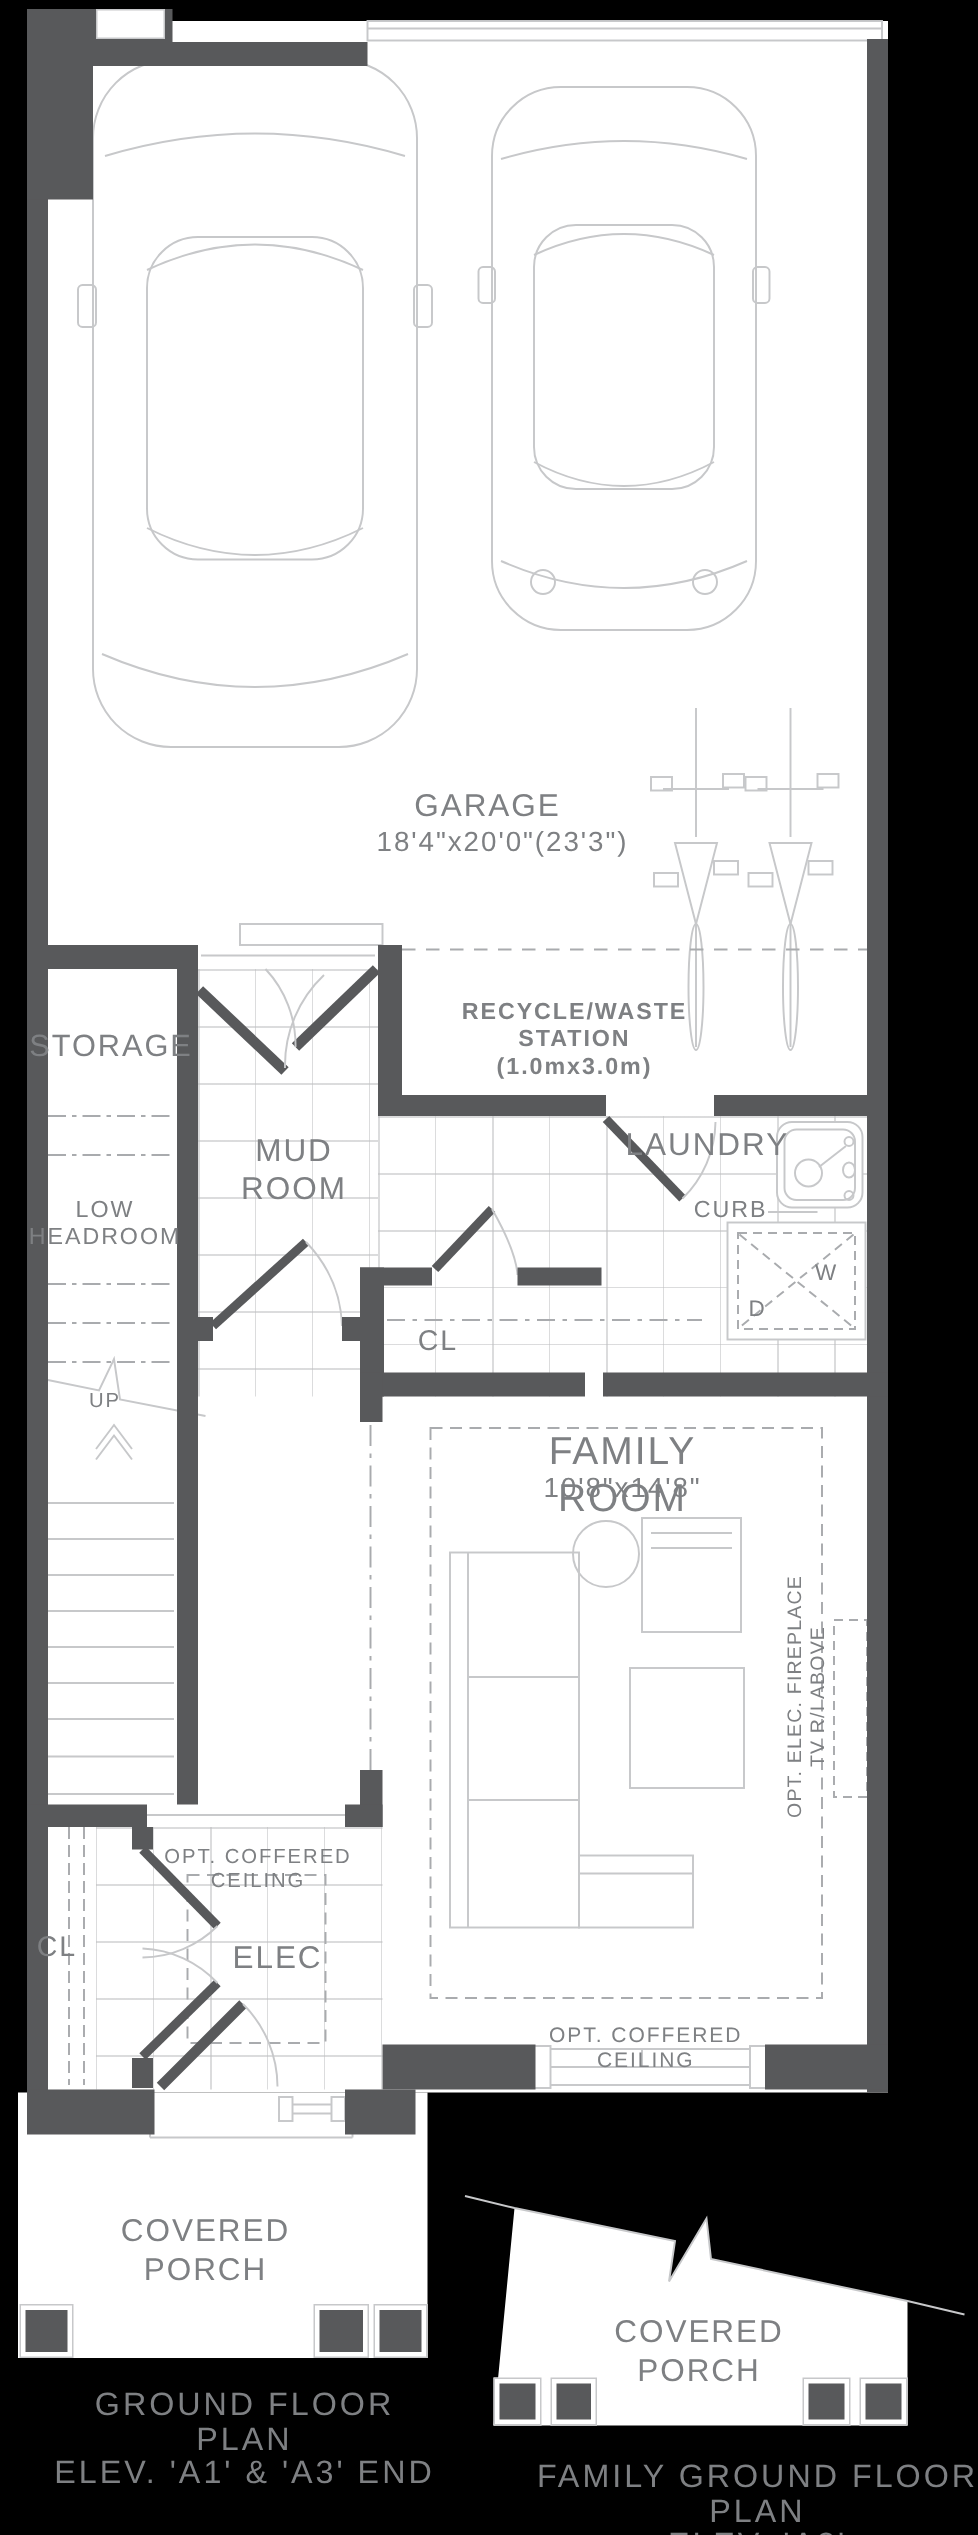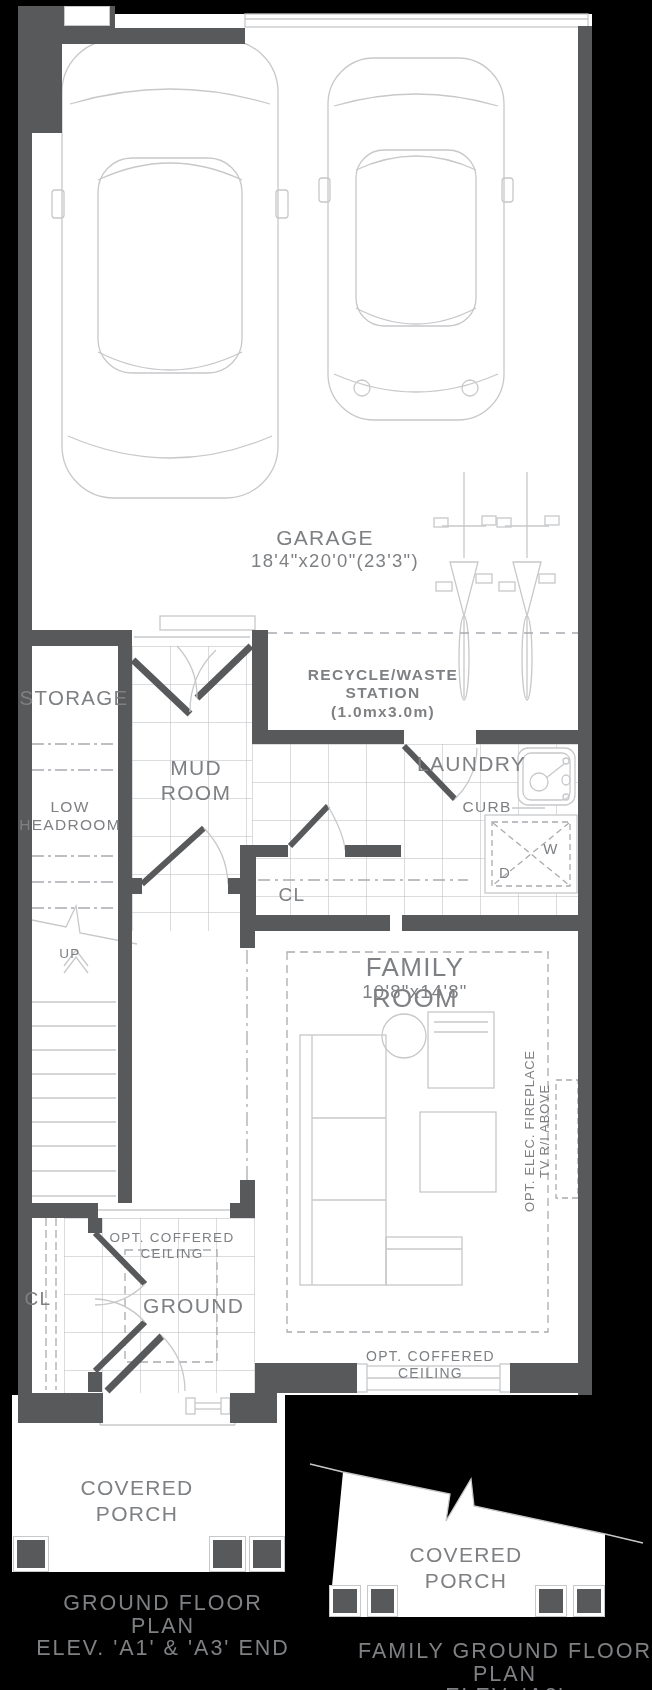--- a/index.html
+++ b/index.html
@@ -294,37 +294,37 @@
     <div>MUD</div>
     <div>ROOM</div>
   </div>
 
   <div class="lbl" style="left:417px;top:752px;width:104px;font-size:21px;">LAUNDRY</div>
   <div class="lbl" style="left:460px;top:798px;width:54px;font-size:15.5px;">CURB</div>
   <div class="lbl" style="left:542px;top:840px;width:18px;font-size:15px;">W</div>
   <div class="lbl" style="left:496px;top:864px;width:18px;font-size:15px;">D</div>
   <div class="lbl" style="left:272px;top:884px;width:40px;font-size:19px;">CL</div>
 
-  <div class="lbl" style="left:48px;top:946px;width:44px;font-size:13.5px;">UP</div>
+  <div class="lbl" style="left:48px;top:926px;width:44px;font-size:13.5px;">UP</div>
 
   <div class="lbl" style="left:338px;top:952px;width:154px;font-size:26px;">FAMILY ROOM</div>
   <div class="lbl" style="left:338px;top:981px;width:154px;font-size:18.5px;">10'8"x14'8"</div>
 
   <div class="lbl" style="left:455px;top:1113px;width:170px;height:36px;font-size:13px;letter-spacing:.8px;transform:rotate(-90deg);">
     <div>OPT. ELEC. FIREPLACE</div>
     <div>TV R/I ABOVE</div>
   </div>
 
   <div class="lbl" style="left:338px;top:1348px;width:185px;font-size:14px;">OPT. COFFERED CEILING</div>
 
   <div class="lbl" style="left:108px;top:1230px;width:128px;font-size:13.5px;">
     <div>OPT. COFFERED</div>
     <div>CEILING</div>
   </div>
-  <div class="lbl" style="left:143px;top:1294px;width:84px;font-size:21px;">GROUND</div>
+  <div class="lbl" style="left:143px;top:1294px;width:84px;font-size:21px;">ELEC</div>
   <div class="lbl" style="left:18px;top:1288px;width:40px;font-size:19px;">CL</div>
 
   <div class="lbl" style="left:37px;top:1475px;width:200px;font-size:21px;line-height:1.25;">
     <div>COVERED</div>
     <div>PORCH</div>
   </div>
 
   <div class="lbl" style="left:366px;top:1542px;width:200px;font-size:21px;line-height:1.25;">
     <div>COVERED</div>
     <div>PORCH</div>

